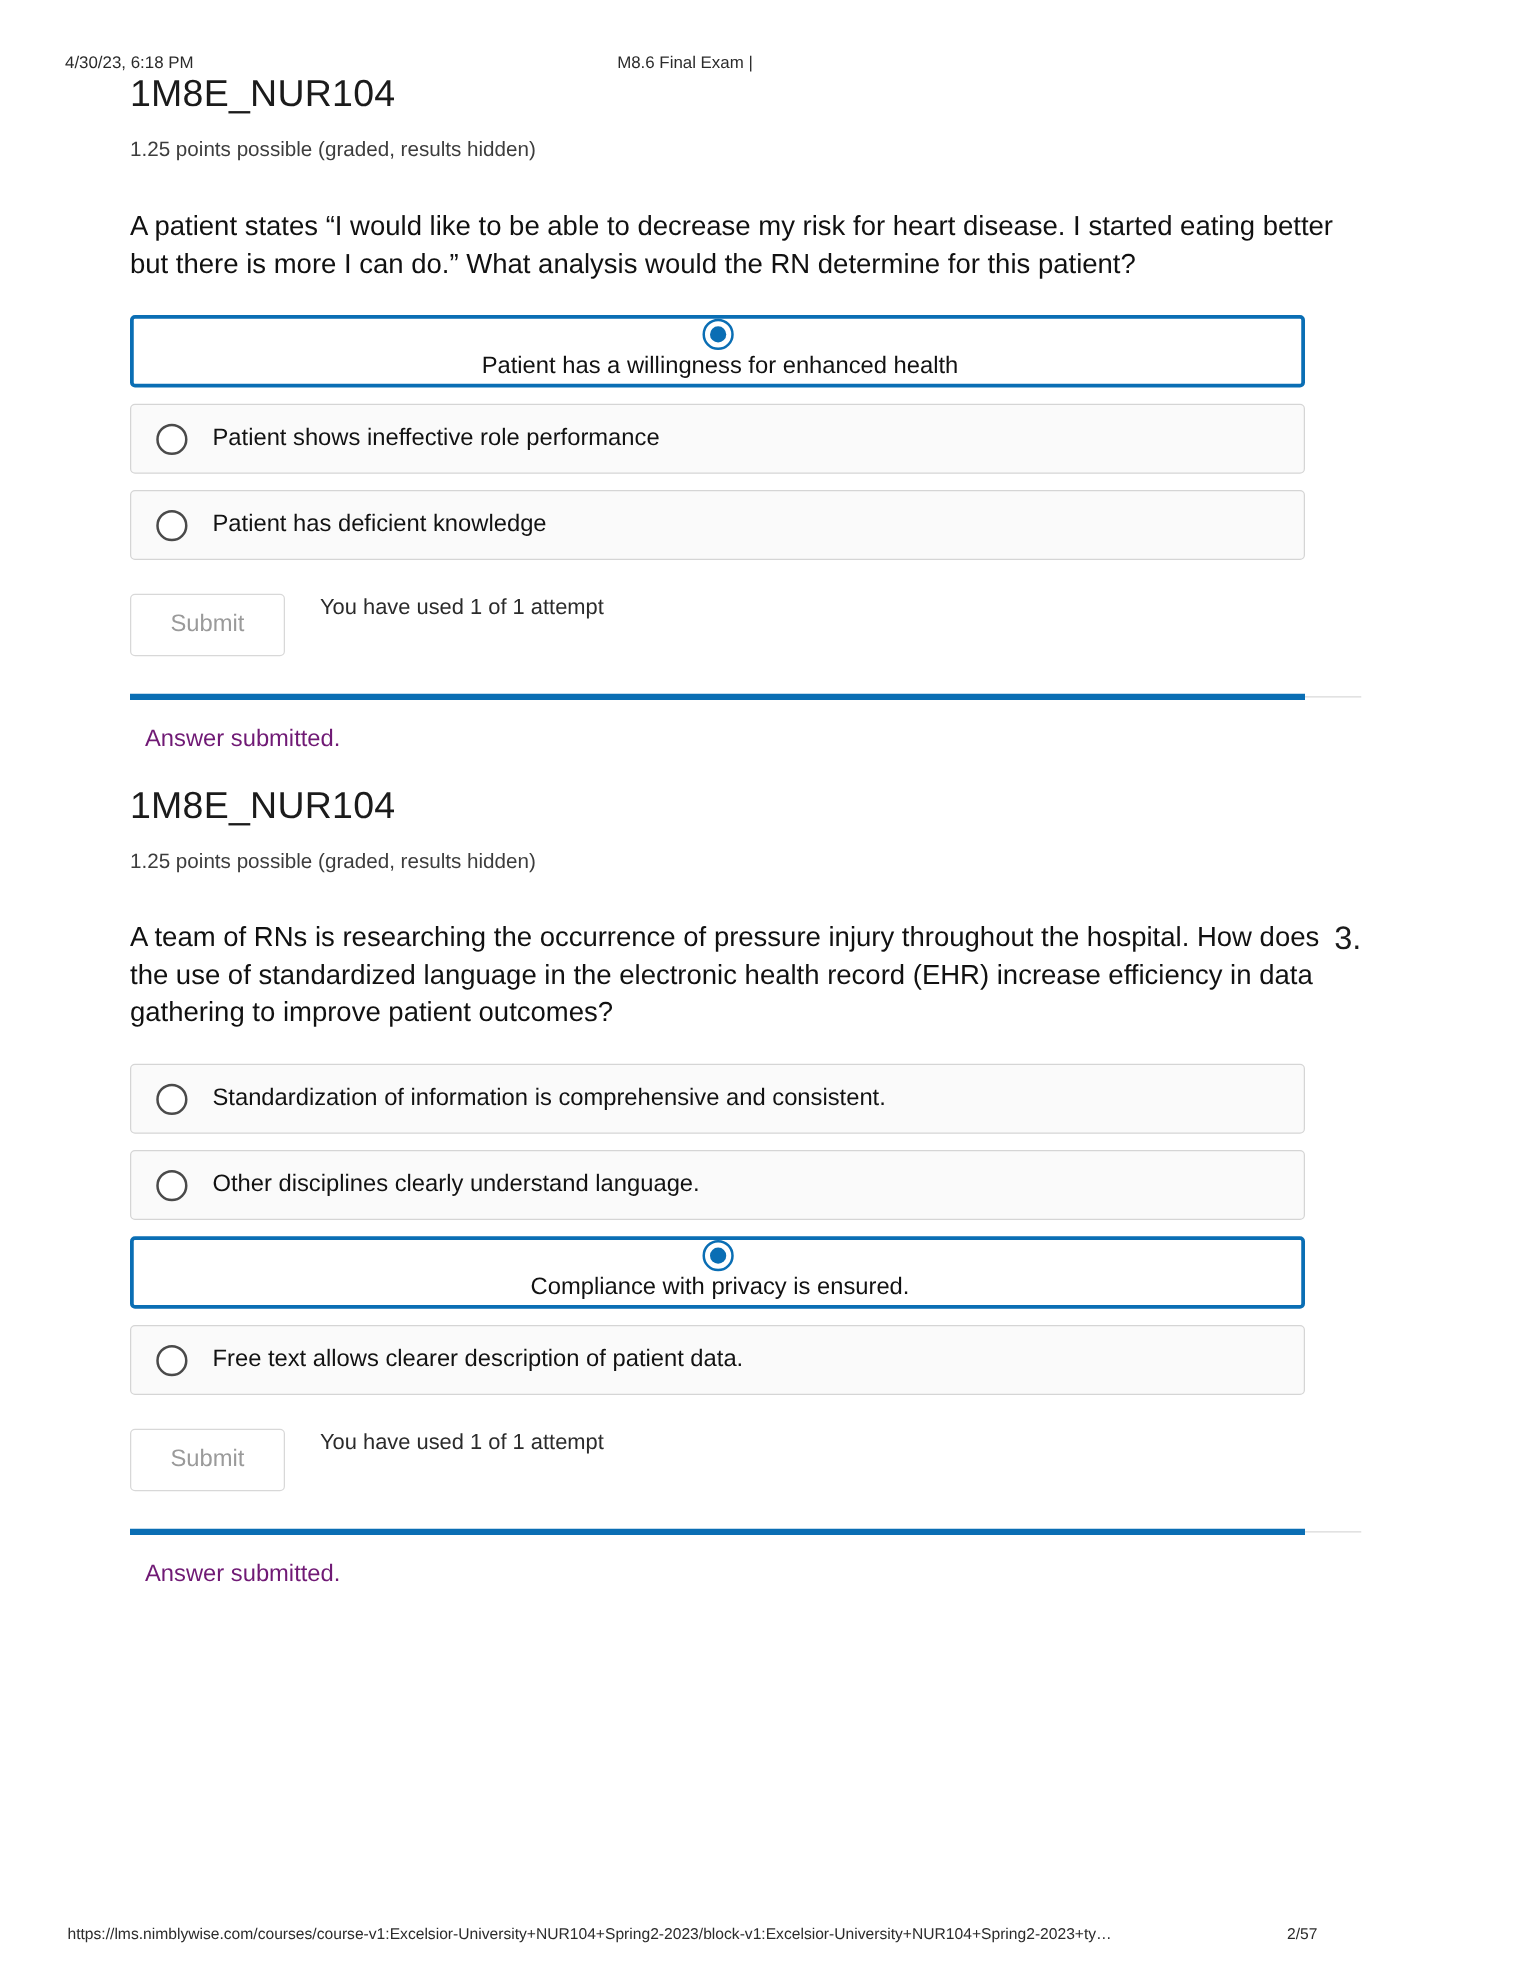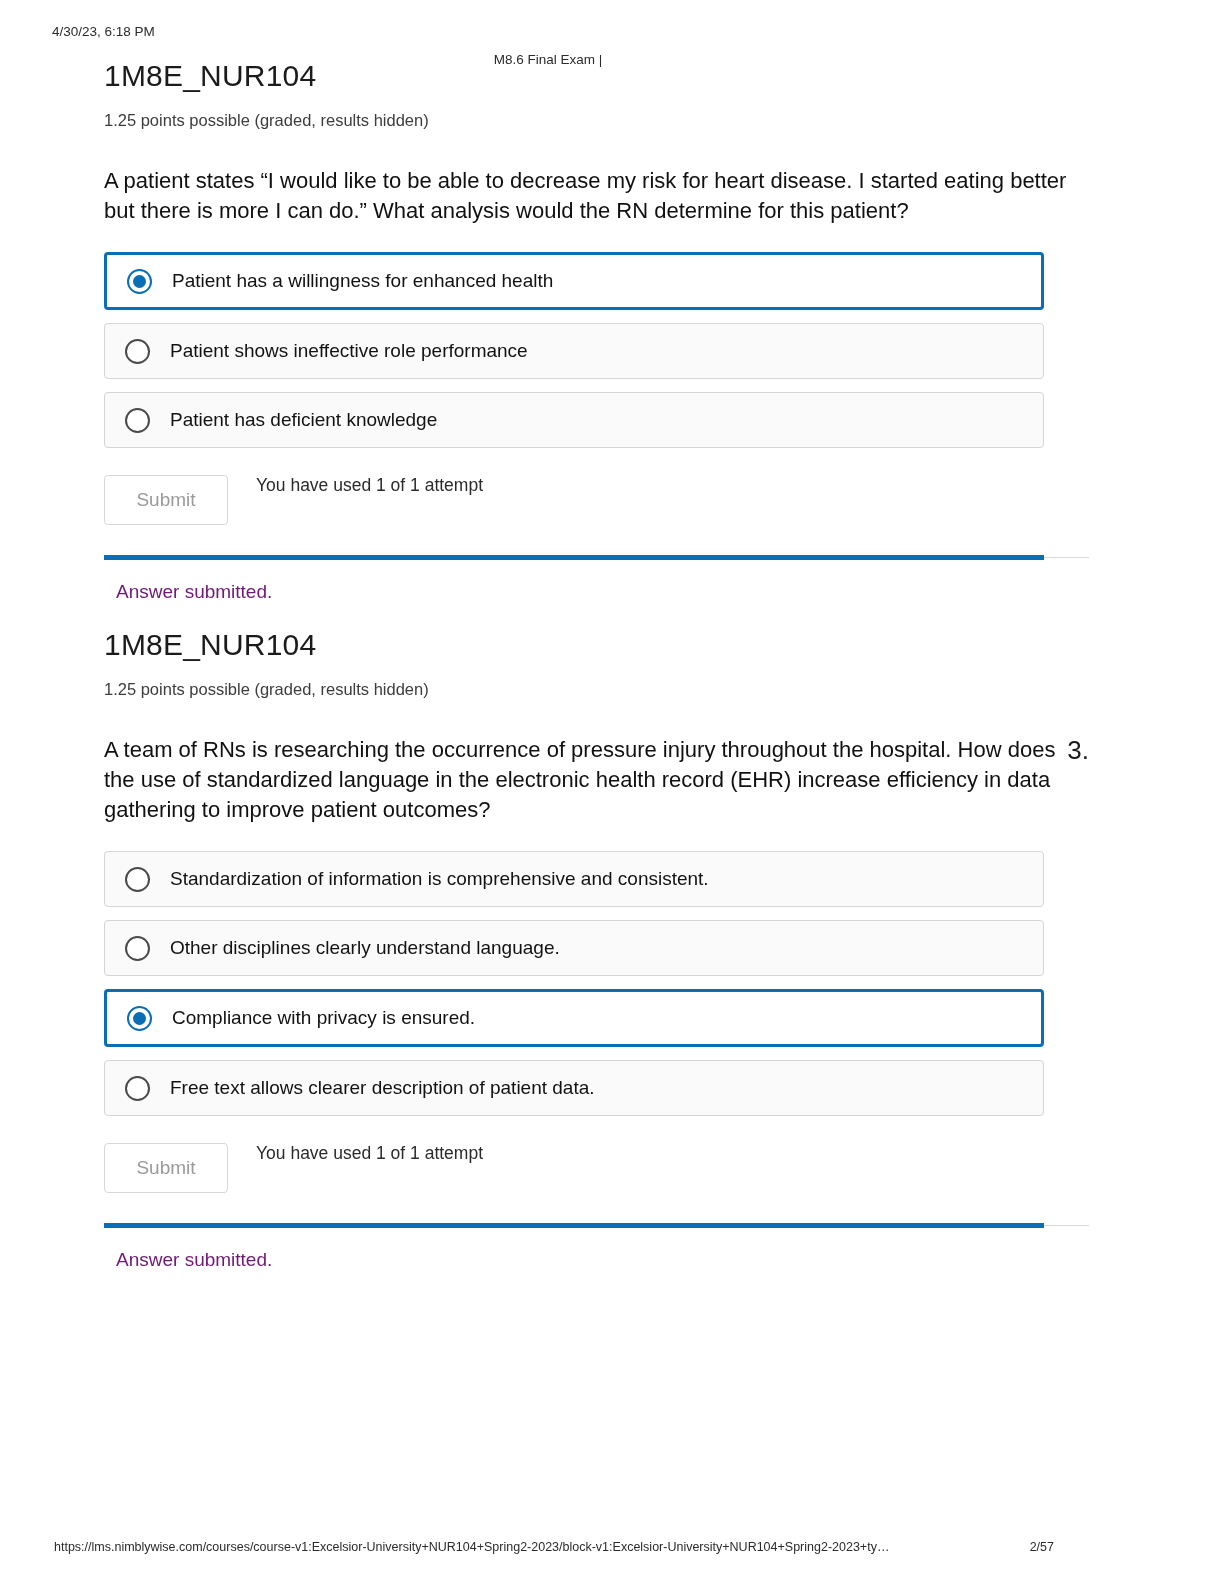--- a/index.html
+++ b/index.html
@@ -12,41 +12,40 @@
     height: 1586px;
     position: relative;
     font-family: "Liberation Sans", sans-serif;
     color: #111111;
     overflow: hidden;
   }
 
   
   .print-header {
     position: absolute;
-    top: 24px;
+    top: 42px;
     left: 0;
     width: 1224px;
     height: 18px;
     font-size: 13.5px;
     color: #2b2b2b;
   }
   .print-header .ph-left {
     position: absolute;
     left: 52px;
     top: 0;
     white-space: nowrap;
   }
   .print-header .ph-center {
     position: absolute;
     left: 0;
     top: 0;
     width: 1096px;
     text-align: center;
     white-space: nowrap;
-    margin-top: 28px;
   }
   .print-footer {
     position: absolute;
     bottom: 28px;
     left: 0;
     width: 1108px;
     height: 18px;
     font-size: 12.5px;
     color: #2b2b2b;
   }
@@ -110,20 +109,21 @@
     background: #fafafa;
     margin-bottom: 13px;
     display: flex;
     align-items: center;
     padding-left: 20px;
   }
   .choice.selected {
     border: 3px solid #0a6eb4;
     background: #ffffff;
     min-height: 58px;
+    flex-direction: column;
   }
   .radio {
     flex: 0 0 auto;
     width: 25px;
     height: 25px;
     border-radius: 50%;
     border: 2.2px solid #4a4a4a;
     background: #ffffff;
     box-sizing: border-box;
     position: relative;

